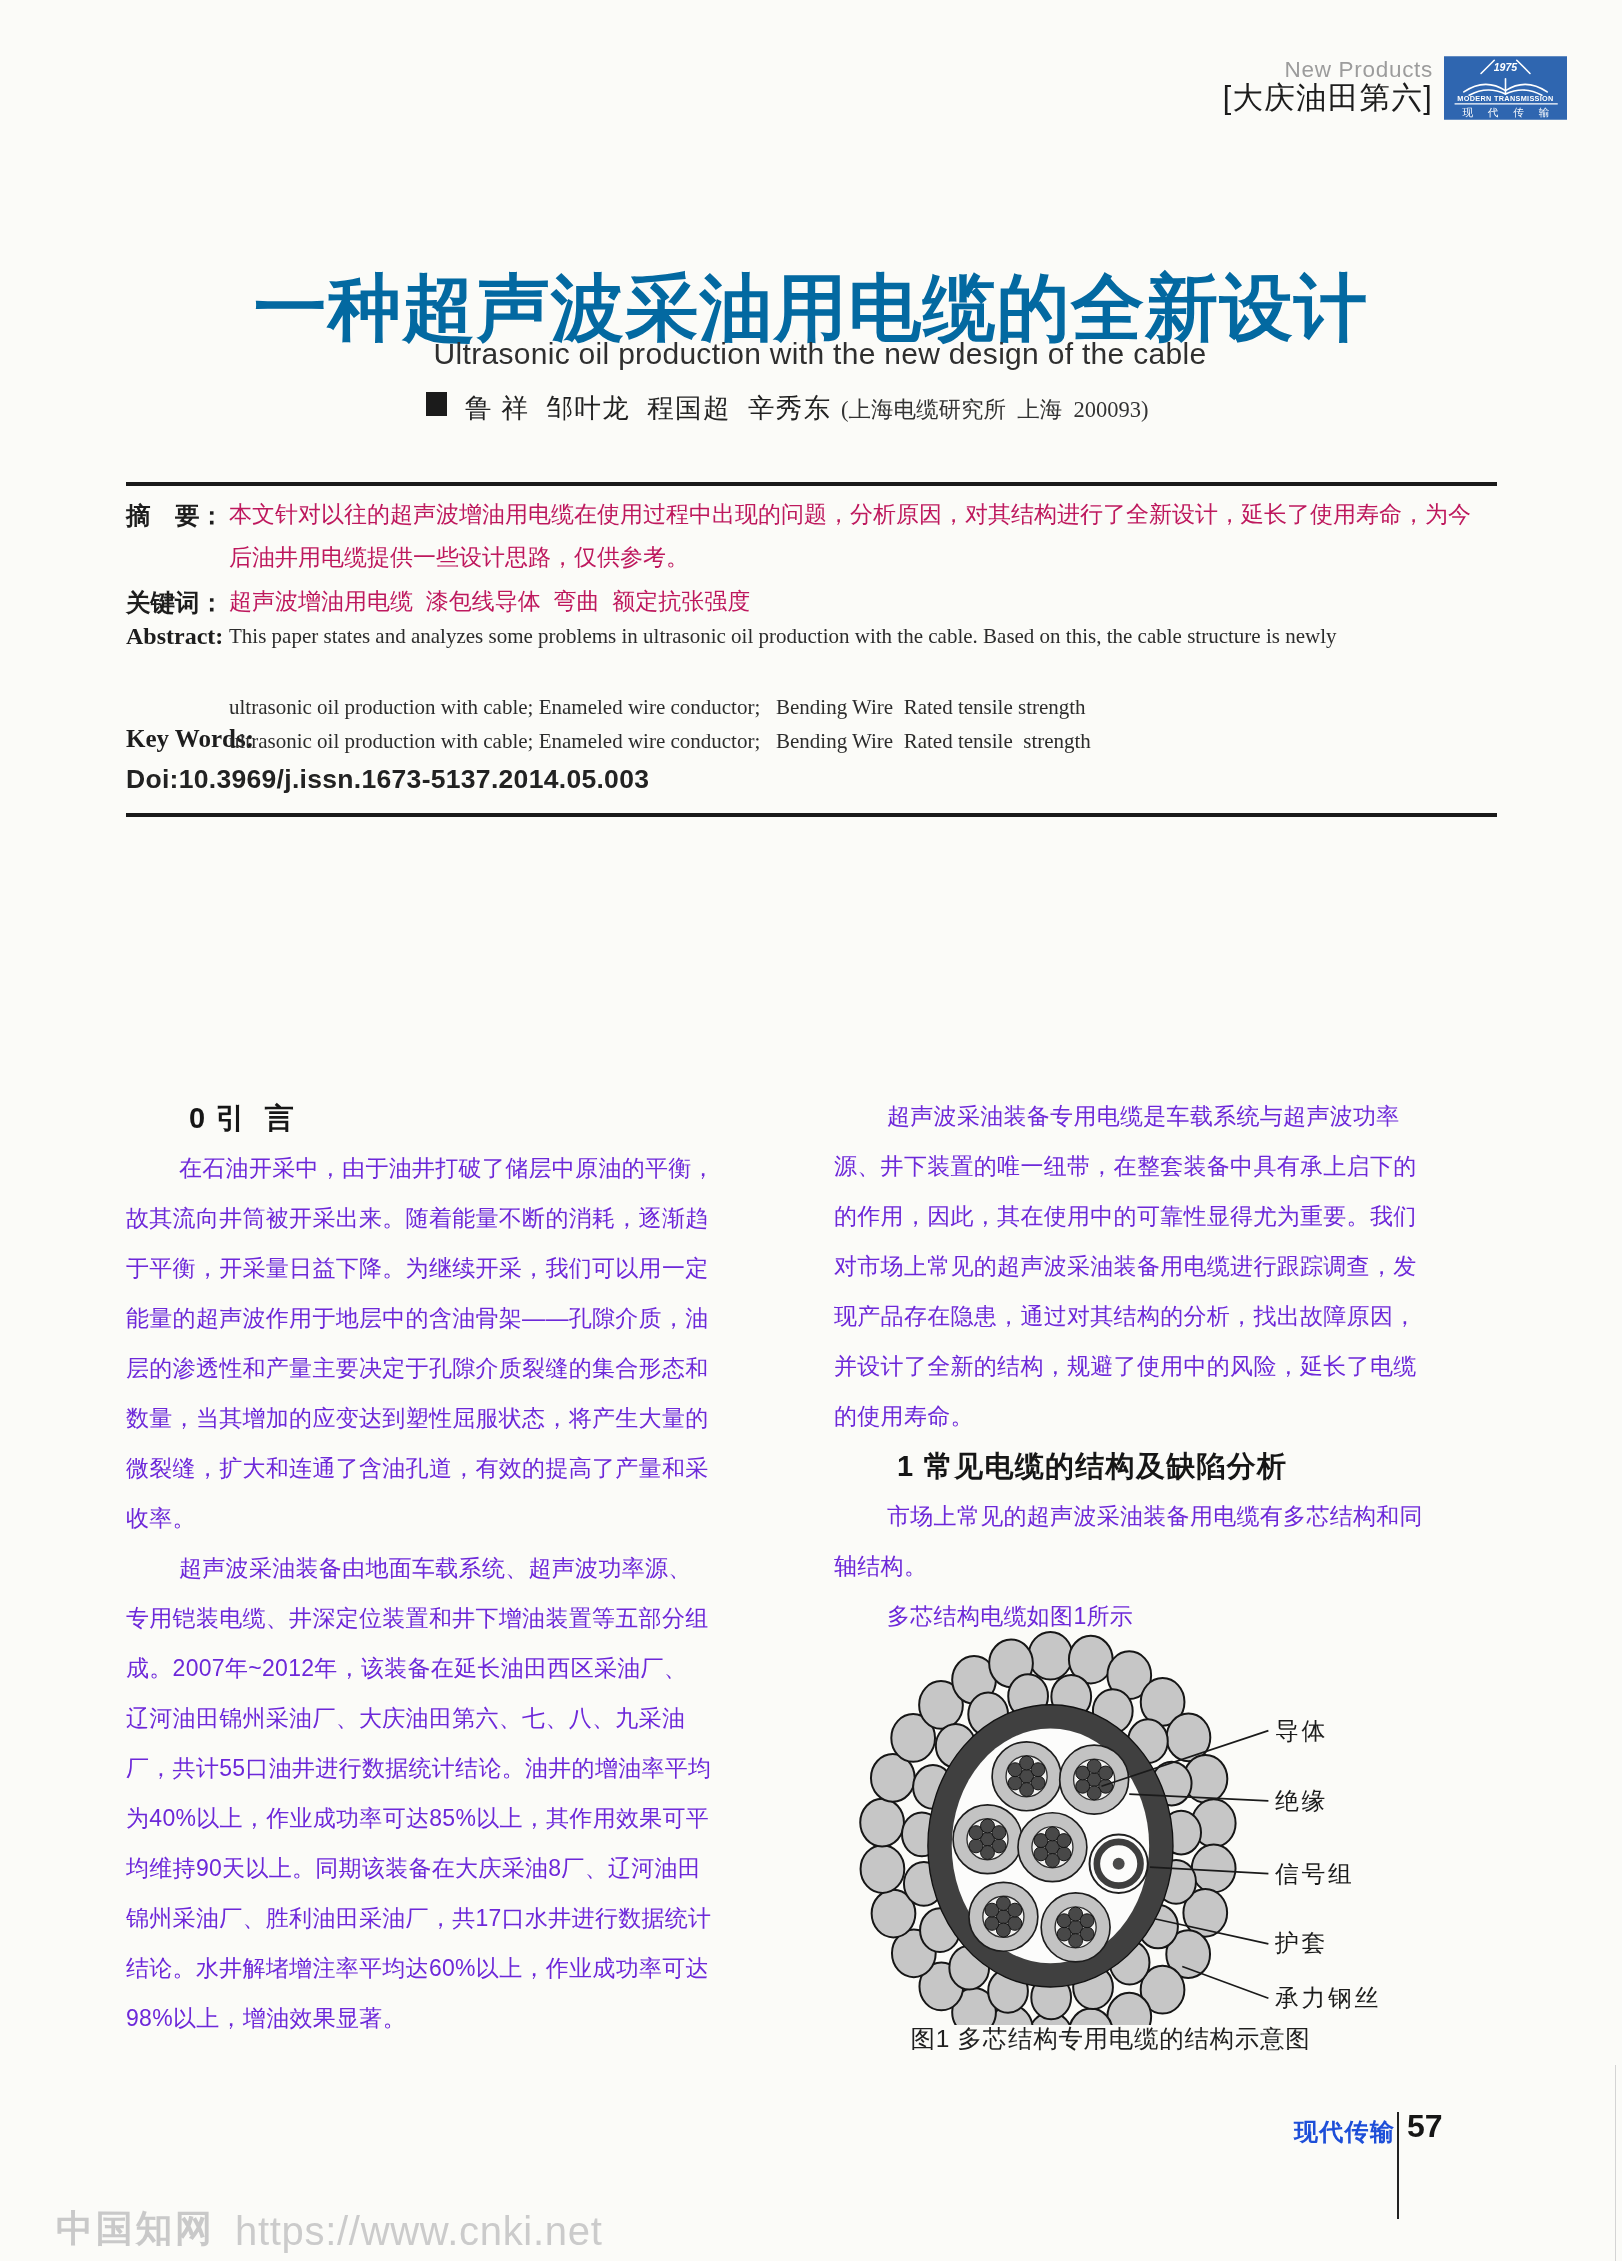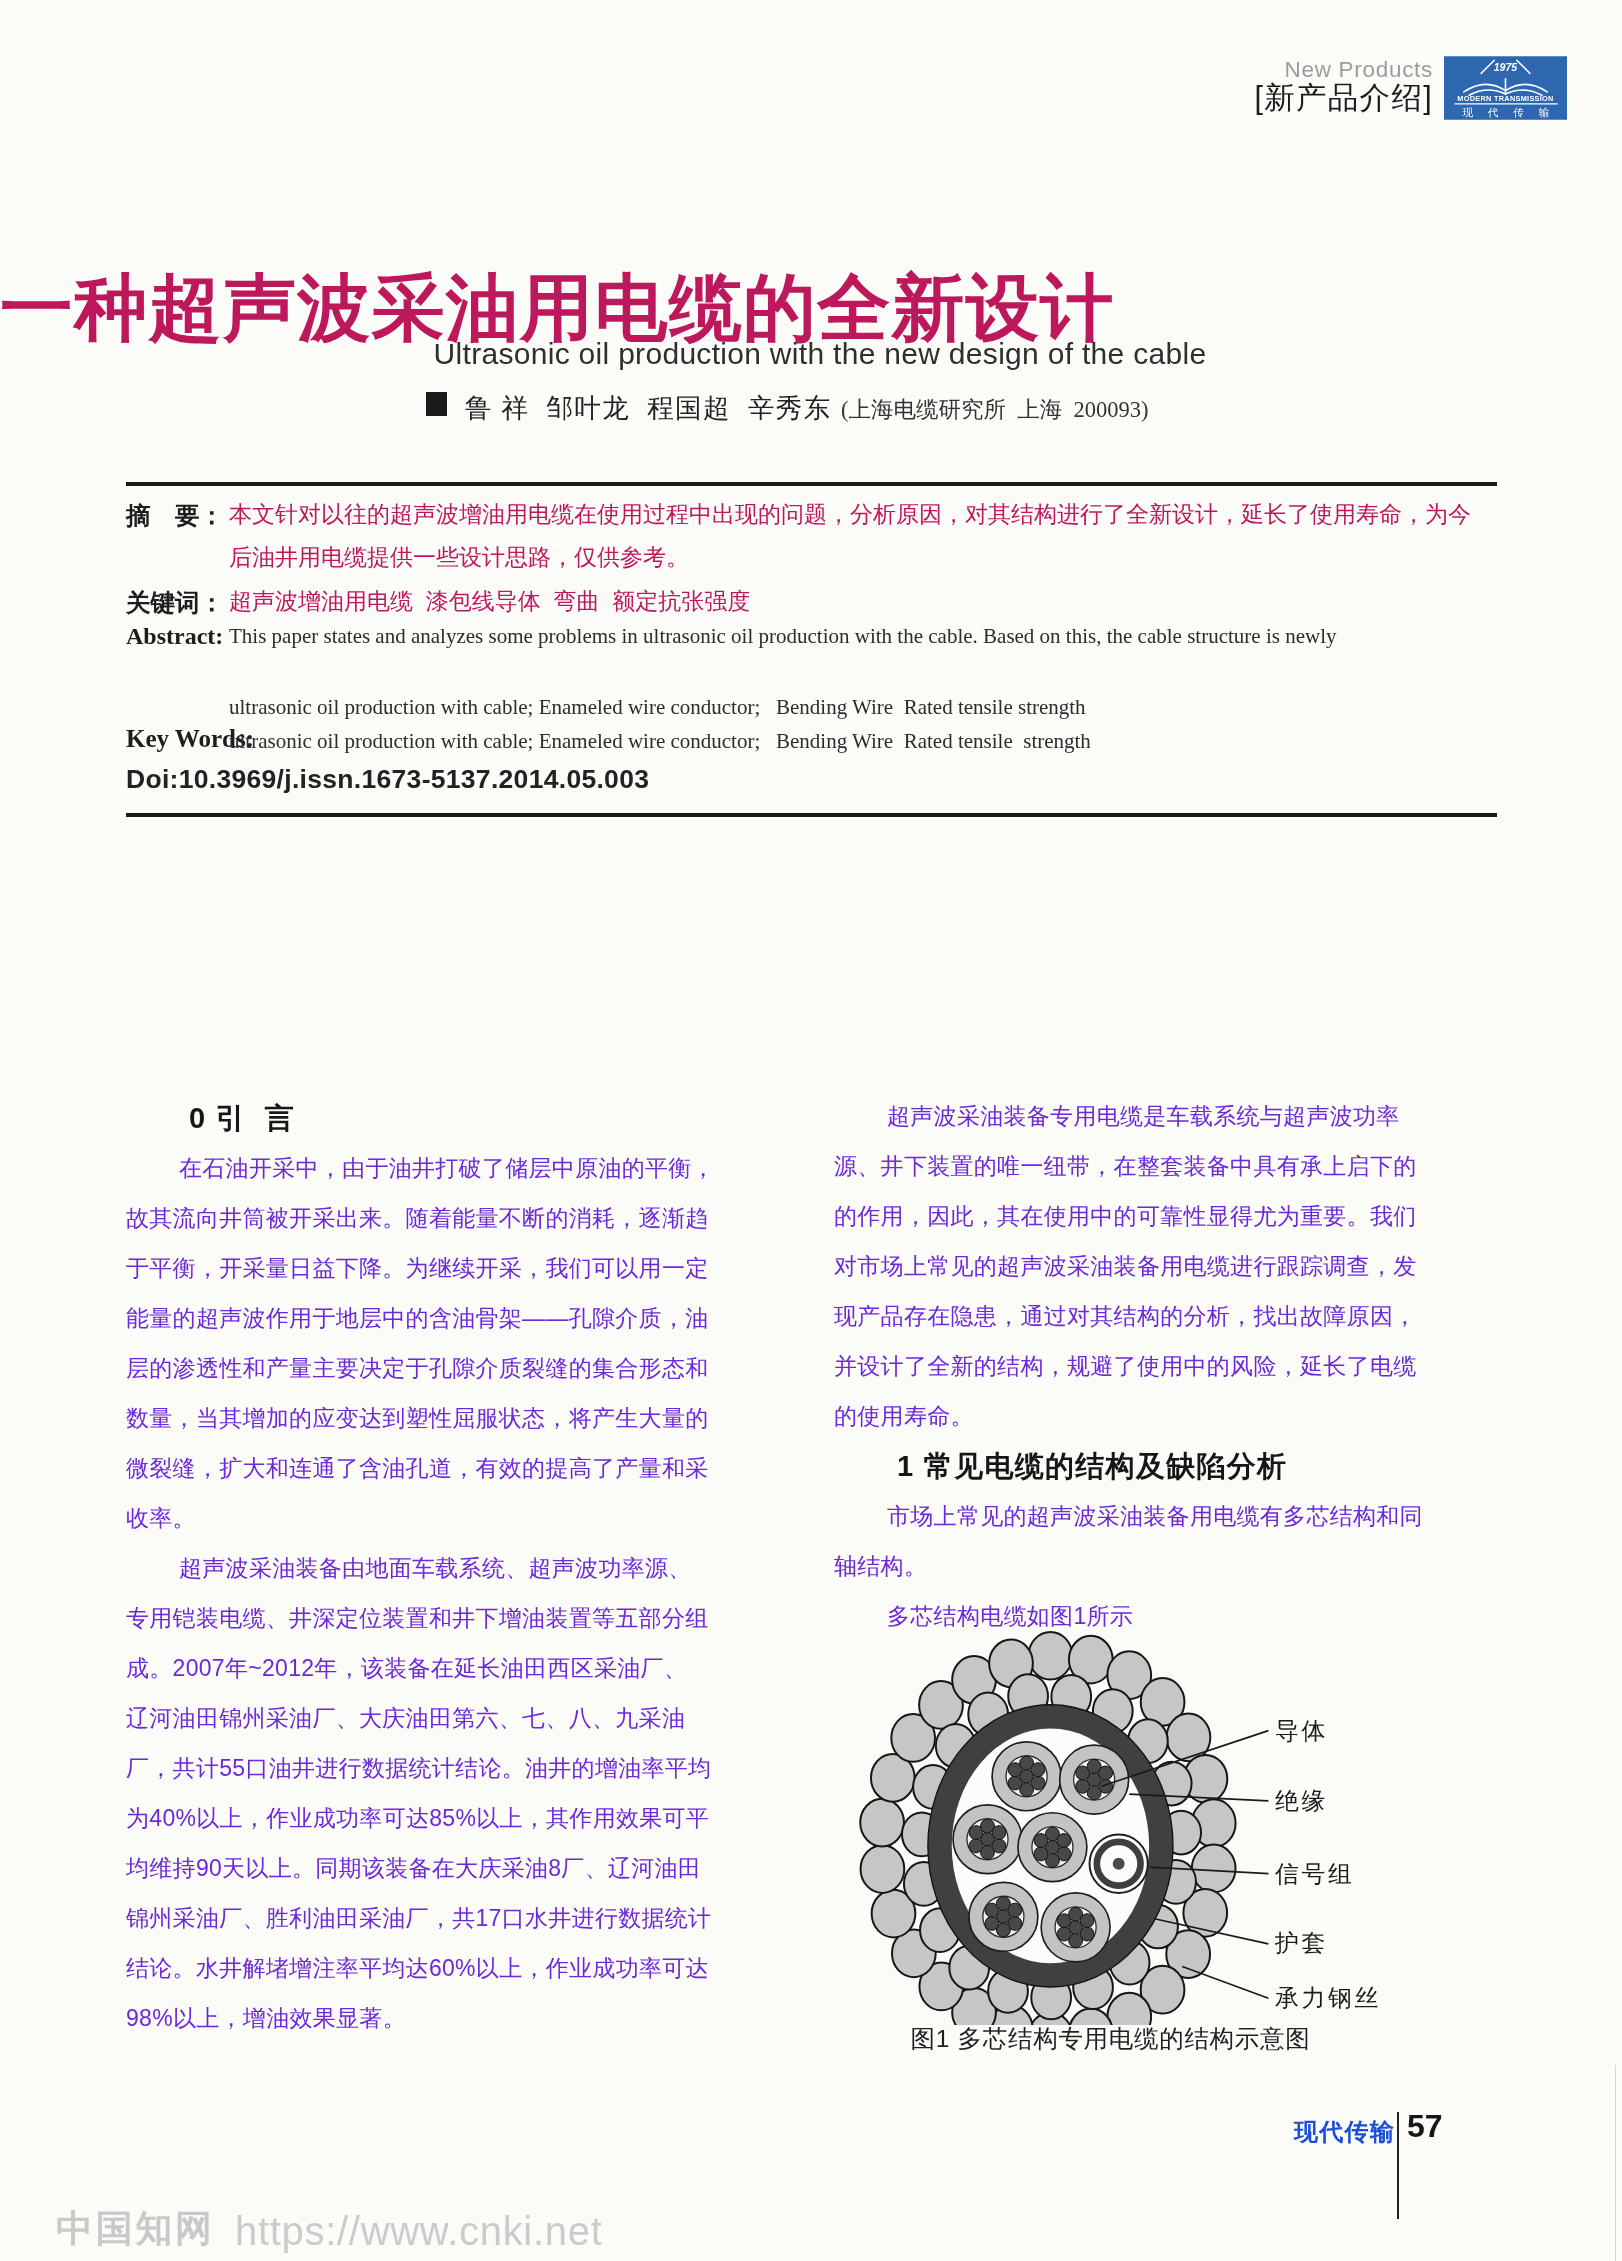--- a/index.html
+++ b/index.html
@@ -16,21 +16,21 @@
   .logo-box{top:56px;left:1444px;width:123px;height:64px;}
   .logo-svg{width:123px;height:64px;display:block;}
   .logo-bg{fill:#2f66b0;}
   .logo-stroke{stroke:#ffffff;stroke-width:2.4;fill:none;stroke-linecap:round;}
   .logo-year{fill:#ffffff;font-size:16px;font-style:italic;font-weight:bold;text-anchor:middle;}
   .logo-en{fill:#ffffff;font-size:11px;font-weight:bold;letter-spacing:.5px;text-anchor:middle;}
   .logo-underline{stroke:#ffffff;stroke-width:1.6;}
   .logo-cn{fill:#ffffff;font-size:16px;letter-spacing:9px;text-anchor:middle;}
 
   
-  .title-cn{top:260px;left:0;width:1622px;text-align:left;font-size:73px;font-weight:bold;color:#be185d;letter-spacing:1.3px;}
+  .title-cn{top:260px;left:0;width:1622px;text-align:center;font-size:73px;font-weight:bold;color:#0369a1;letter-spacing:1.3px;}
   .title-en{top:337px;left:0;width:1622px;text-align:center;font-size:30px;font-weight:500;color:#2f2f2f;letter-spacing:0.3px;margin-left:9px;}
   .author-marker{top:392px;left:426px;width:21px;height:24px;background:#1b1b1b;}
   .author-names{top:390px;left:465px;font-size:26.5px;color:#222;letter-spacing:1.3px;}
   .author-affil{top:394px;left:841px;font-size:22.5px;color:#333;font-family:"Liberation Serif",serif;}
 
   
   .rule{left:126px;width:1371px;height:4px;background:#1a1a1a;}
   .rule-top{top:482px;}
   .rule-bottom{top:813px;}
   .lab-zh{left:126px;font-size:24.5px;font-weight:bold;color:#1d1d1d;}
@@ -72,21 +72,21 @@
   .wm-site{left:56px;top:2204px;font-size:37px;font-weight:600;color:#c9c9c9;letter-spacing:2.7px;}
   .wm-url{left:235px;top:2209px;font-size:40px;color:#cbcbcb;letter-spacing:0.7px;}
   .edge-line{left:1615px;top:2065px;width:1.3px;height:196px;background:#d4d4d4;}
 </style>
 </head>
 <body>
 
 <div class="page">
 
   <div class="abs eyebrow">New Products</div>
-  <div class="abs section-label">[新产品介绍]</div>
+  <div class="abs section-label">[大庆油田第六]</div>
   <div class="abs logo-box">
     <svg class="logo-svg" viewBox="0 0 186 96">
       <rect class="logo-bg" x="0" y="0" width="186" height="96"></rect>
       <path class="logo-stroke" d="M56,26 L76,6"></path>
       <path class="logo-stroke" d="M110,6 L130,26"></path>
       <text class="logo-year" x="93" y="22">1975</text>
       <path class="logo-stroke" d="M30,54 Q62,32 93,52"></path>
       <path class="logo-stroke" d="M93,52 Q124,32 156,54"></path>
       <path class="logo-stroke" d="M38,59 Q65,44 93,57"></path>
       <path class="logo-stroke" d="M93,57 Q121,44 148,59"></path>

